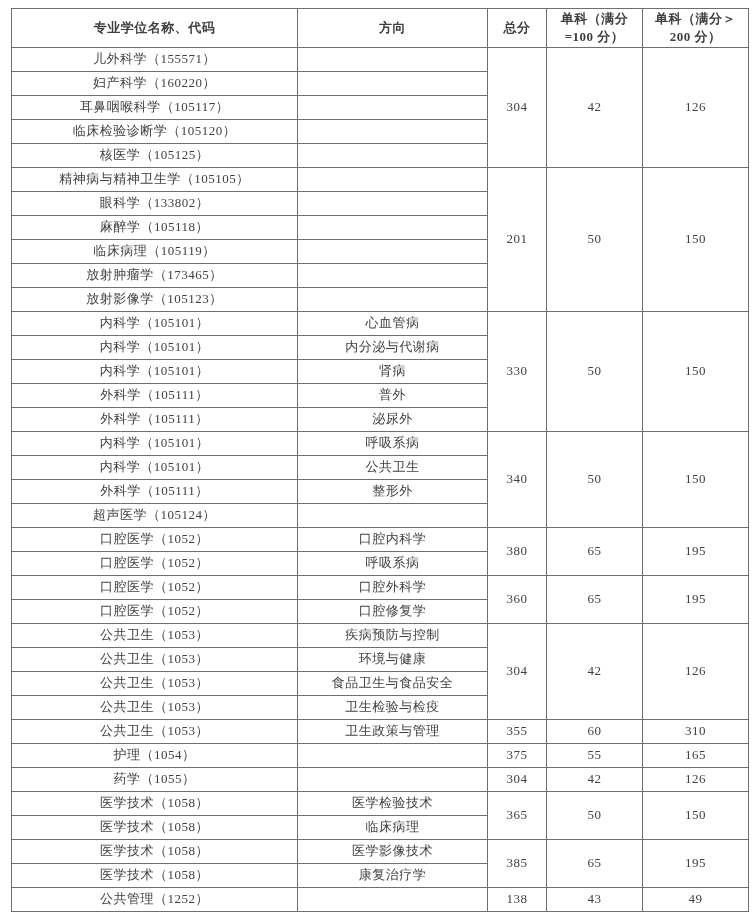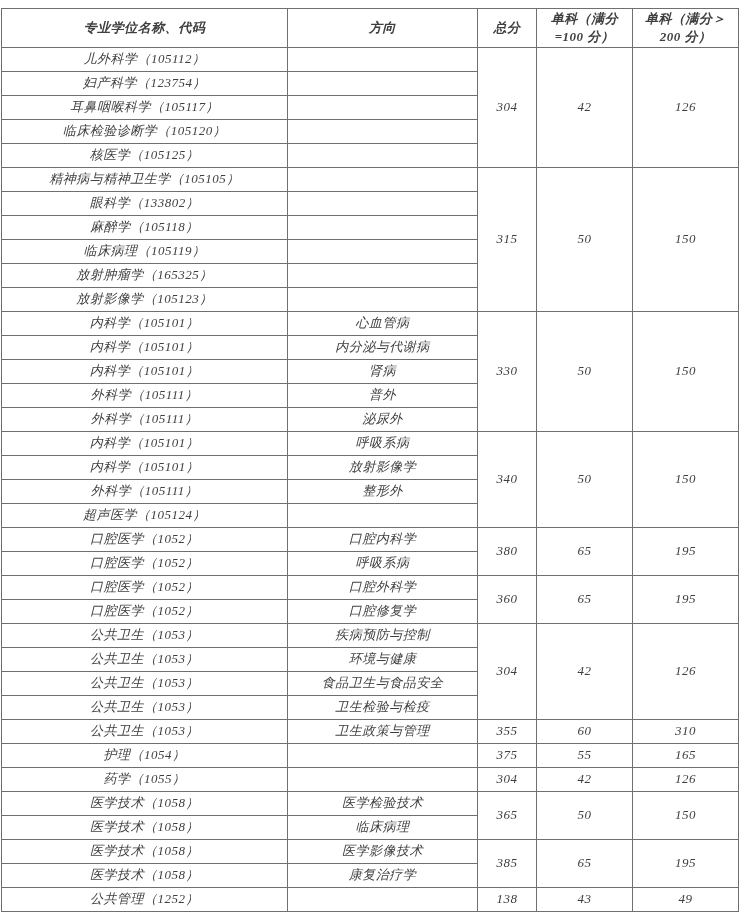--- a/index.html
+++ b/index.html
@@ -3,21 +3,21 @@
 <meta charset="utf-8">
 <style>
   * { margin: 0; padding: 0; box-sizing: border-box; }
   html, body {
     width: 755px; height: 916px;
     background: #ffffff;
     font-family: "Liberation Serif", "DejaVu Serif", serif;
   }
   .table-wrap {
     position: absolute;
-    left: 1px; top: 8px; font-style: italic;
+    left: 11px; top: 8px;
   }
   table.score-table {
     border-collapse: collapse;
     table-layout: fixed;
     width: 737px;
   }
   table.score-table th,
   table.score-table td {
     border: 1px solid #6f6f6f;
     text-align: center;
@@ -59,63 +59,63 @@
         <th>方向</th>
         <th>总分</th>
         <th>单科（满分
 =100 分）</th>
         <th>单科（满分＞
 200 分）</th>
       </tr>
     </thead>
     <tbody>
         <tr>
-          <td>儿外科学（105112）</td>
+          <td>儿外科学（155571）</td>
           <td></td>
           <td rowspan="5">304</td>
           <td rowspan="5">42</td>
           <td rowspan="5">126</td>
         </tr>
         <tr>
-          <td>妇产科学（123754）</td>
+          <td>妇产科学（160220）</td>
           <td></td>
         </tr>
         <tr>
           <td>耳鼻咽喉科学（105117）</td>
           <td></td>
         </tr>
         <tr>
           <td>临床检验诊断学（105120）</td>
           <td></td>
         </tr>
         <tr>
           <td>核医学（105125）</td>
           <td></td>
         </tr>
         <tr>
           <td>精神病与精神卫生学（105105）</td>
           <td></td>
-          <td rowspan="6">315</td>
+          <td rowspan="6">201</td>
           <td rowspan="6">50</td>
           <td rowspan="6">150</td>
         </tr>
         <tr>
           <td>眼科学（133802）</td>
           <td></td>
         </tr>
         <tr>
           <td>麻醉学（105118）</td>
           <td></td>
         </tr>
         <tr>
           <td>临床病理（105119）</td>
           <td></td>
         </tr>
         <tr>
-          <td>放射肿瘤学（165325）</td>
+          <td>放射肿瘤学（173465）</td>
           <td></td>
         </tr>
         <tr>
           <td>放射影像学（105123）</td>
           <td></td>
         </tr>
         <tr>
           <td>内科学（105101）</td>
           <td>心血管病</td>
           <td rowspan="5">330</td>
@@ -140,21 +140,21 @@
         </tr>
         <tr>
           <td>内科学（105101）</td>
           <td>呼吸系病</td>
           <td rowspan="4">340</td>
           <td rowspan="4">50</td>
           <td rowspan="4">150</td>
         </tr>
         <tr>
           <td>内科学（105101）</td>
-          <td>放射影像学</td>
+          <td>公共卫生</td>
         </tr>
         <tr>
           <td>外科学（105111）</td>
           <td>整形外</td>
         </tr>
         <tr>
           <td>超声医学（105124）</td>
           <td></td>
         </tr>
         <tr>

